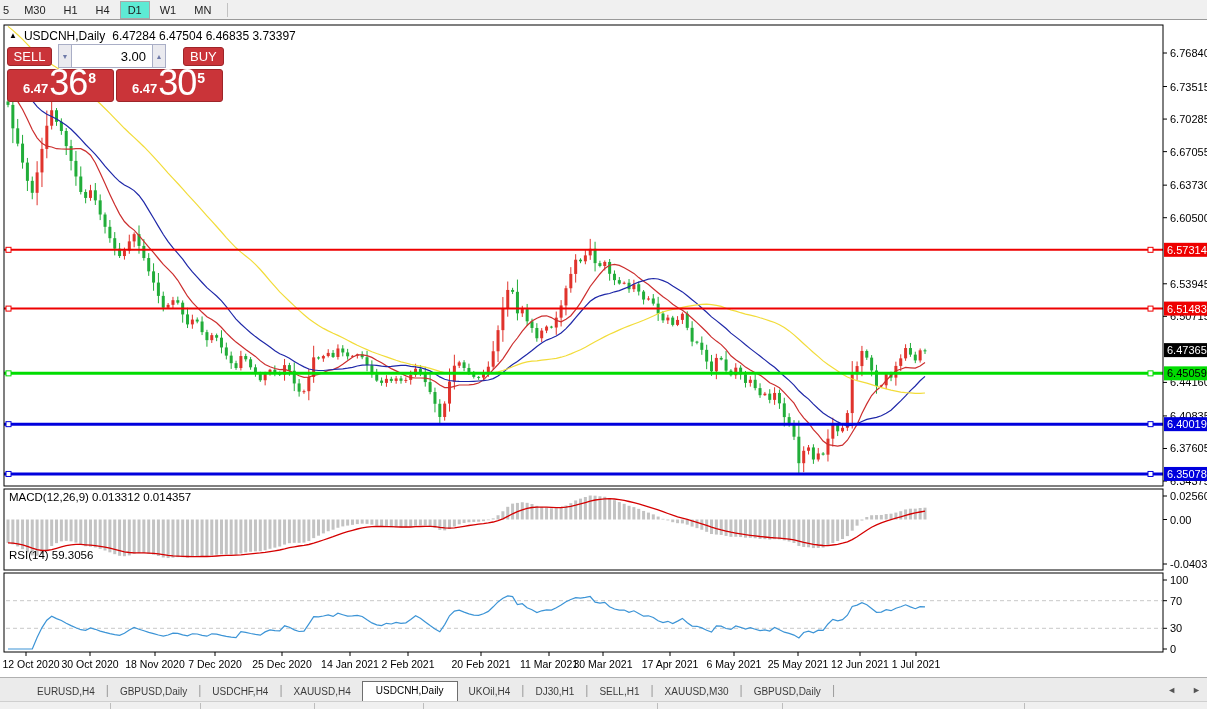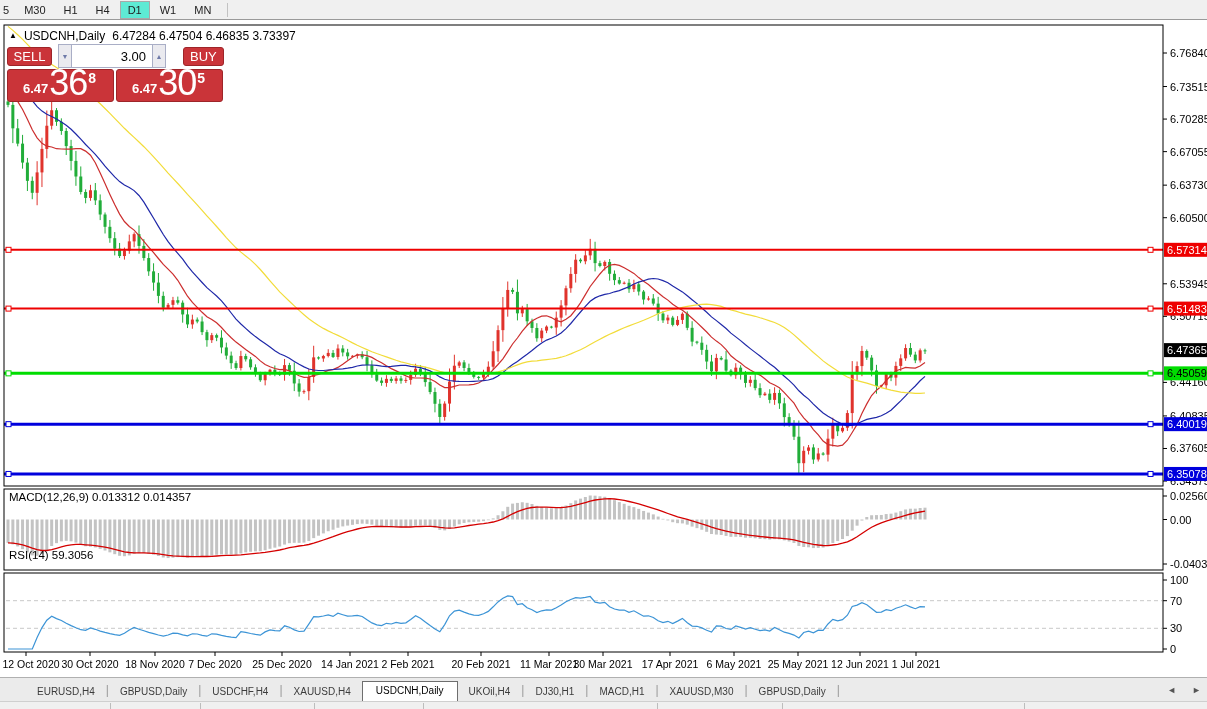--- a/index.html
+++ b/index.html
@@ -826,21 +826,21 @@
     <span class="tab">GBPUSD,Daily</span>
     <span class="tabsep">|</span>
     <span class="tab">USDCHF,H4</span>
     <span class="tabsep">|</span>
     <span class="tab">XAUUSD,H4</span>
     <span class="tab active">USDCNH,Daily</span>
     <span class="tab">UKOil,H4</span>
     <span class="tabsep">|</span>
     <span class="tab">DJ30,H1</span>
     <span class="tabsep">|</span>
-    <span class="tab">MACD,H1</span>
+    <span class="tab">SELL,H1</span>
     <span class="tabsep">|</span>
     <span class="tab">XAUUSD,M30</span>
     <span class="tabsep">|</span>
     <span class="tab">GBPUSD,Daily</span>
     <span class="tabsep">|</span>
     <span class="tab-arrows">
       <span class="tab-arrow">◄</span>
       <span class="tab-arrow">►</span>
     </span>
   </div>

